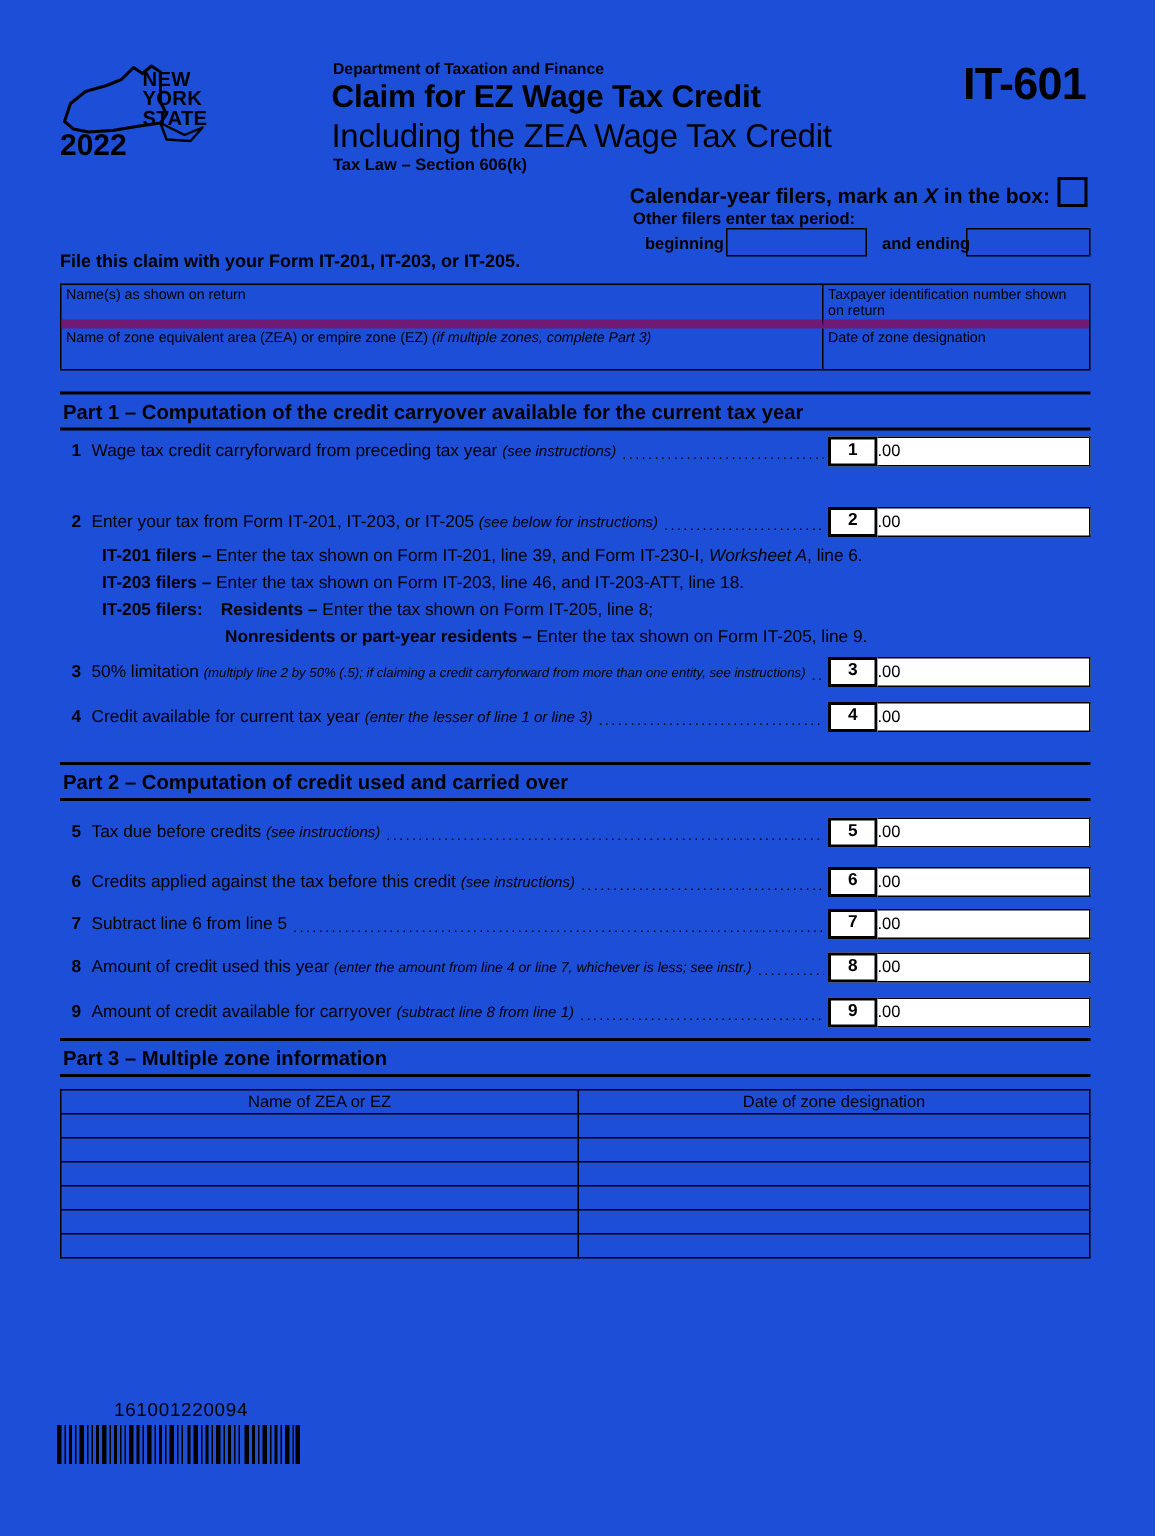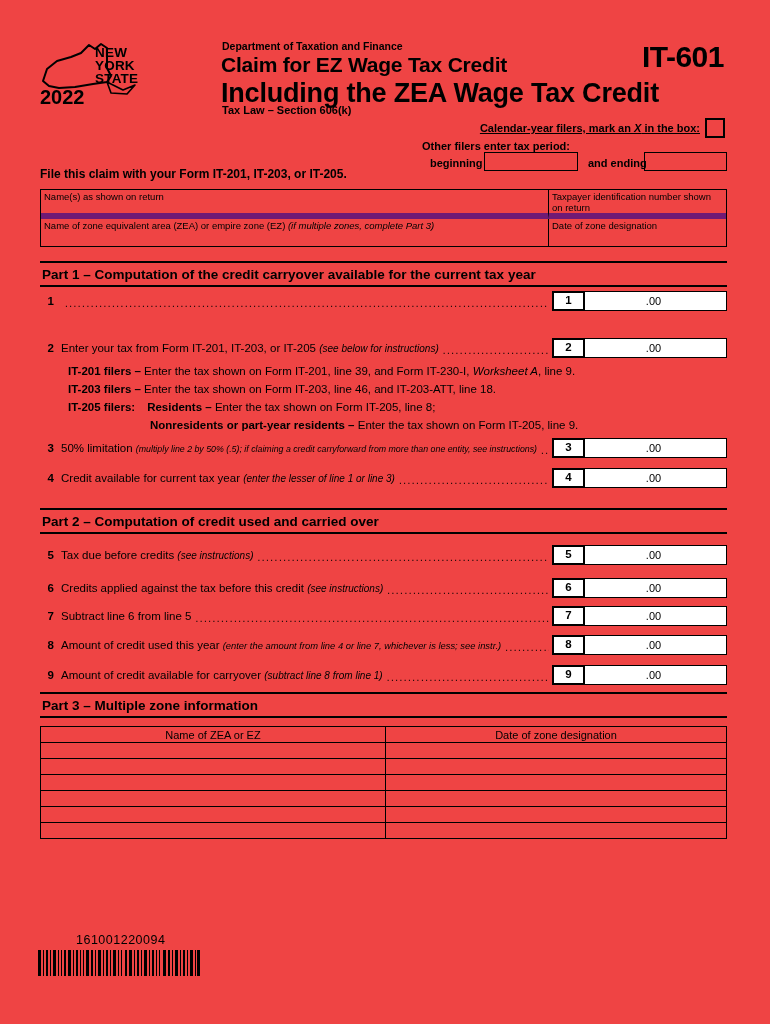--- a/index.html
+++ b/index.html
@@ -1,30 +1,30 @@
 <!DOCTYPE html>
 <html><head>
 <meta charset="utf-8">
 <style>
   html,body{margin:0;padding:0;background:#e8e8e8;}
-  .page{position:relative;width:770px;height:1024px;background:#ef4444;margin:0 auto;
+  .page{position:relative;width:770px;height:1024px;background:#1d4ed8;margin:0 auto;
         font-family:"Liberation Sans","DejaVu Sans",sans-serif;color:#000;overflow:hidden;}
   .abs{position:absolute;}
   
   .dept{left:222px;top:40px;font-size:10.5px;font-weight:600;}
   .title1{left:221px;top:53px;font-size:21px;font-weight:bold;letter-spacing:-0.2px;}
-  .title2{left:221px;top:78px;font-size:27px;font-weight:bold;letter-spacing:-0.2px;}
+  .title2{left:221px;top:78px;font-size:22px;font-weight:normal;letter-spacing:-0.2px;}
   .taxlaw{left:222px;top:104px;font-size:11px;font-weight:bold;}
   .formno{right:46px;top:40px;font-size:30px;font-weight:bold;letter-spacing:-0.5px;}
   .logo-map{left:36px;top:40px;}
   .logo-word{font-size:13.5px;font-weight:bold;letter-spacing:0.2px;line-height:13px;}
   .lw1{left:95px;top:46px;} .lw2{left:95px;top:59px;} .lw3{left:95px;top:72px;}
   .logo-year{left:40px;top:86px;font-size:20px;font-weight:bold;}
   
-  .cal-label{right:70px;top:122px;font-size:11px;font-weight:bold;text-decoration:underline;}
+  .cal-label{right:70px;top:122px;font-size:14px;font-weight:bold;}
   .cal-label i{font-weight:bold;}
   .chk{left:705px;top:118px;width:20px;height:20px;border:2px solid #000;box-sizing:border-box;}
   .other-label{right:200px;top:140px;font-size:11px;font-weight:bold;text-align:right;}
   .beg-label{left:430px;top:157px;font-size:11px;font-weight:600;}
   .end-label{left:588px;top:157px;font-size:11px;font-weight:700;}
   .pbox{border:1.6px solid #000;box-sizing:border-box;height:19px;font-size:11px;padding:0 3px;}
   .beg-box{left:484px;top:152px;width:94px;}
   .end-box{left:644px;top:152px;width:83px;}
   .file-claim{left:40px;top:167px;font-size:12px;font-weight:bold;}
   
@@ -43,21 +43,21 @@
   .ln{flex:0 0 auto;width:14px;font-weight:bold;text-align:right;margin-right:7px;}
   .lt{flex:0 0 auto;white-space:nowrap;}
   .note{font-style:italic;font-size:10px;}
   .n-sm .note{font-size:9.4px;} .n-xs .note{font-size:8.8px;}
   .leader{flex:1 1 auto;min-width:0;overflow:hidden;white-space:nowrap;font-size:10px;letter-spacing:1.5px;
           align-self:flex-end;line-height:15px;margin:0 3px 0 4px;}
   .leader::after{content:"........................................................................................................................................................";}
   .nbox{flex:0 0 auto;box-sizing:border-box;width:33px;height:20px;border:2px solid #000;
         font-weight:bold;font-size:11.5px;text-align:center;line-height:15px;background:#fff;}
   .abox{flex:0 0 auto;box-sizing:border-box;width:142px;height:20px;border:1.6px solid #000;border-left:none;
-        display:flex;align-items:center;justify-content:center;padding-right:4px;font-size:11px;background:#fff;}
+        display:flex;align-items:center;justify-content:flex-start;padding-right:4px;font-size:11px;background:#fff;}
   .l1{top:291px;} .l2{top:338px;} .l3{top:438px;} .l4{top:468px;} .l5{top:545px;}
   .l6{top:578px;} .l7{top:606px;} .l8{top:635px;} .l9{top:665px;}
   
   .filers{left:68px;top:362px;width:640px;font-size:11.5px;line-height:18px;}
   .filers .frow{white-space:nowrap;}
   .filers b{font-weight:bold;text-align:right;}
   .filers .gap{margin-left:12px;}
   .filers .ind{padding-left:82px;}
   
   .ztable{left:40px;top:726px;width:687px;border-collapse:collapse;table-layout:fixed;position:absolute;
@@ -114,41 +114,42 @@
     <div class="cell">
       <span>Date of zone designation</span>
       <div class="fill"></div>
     </div>
   </div>
 
   <div class="abs part p1">Part 1 – Computation of the credit carryover available for the current tax year</div>
 
   <div class="line l1">
     <span class="ln">1</span>
+    <span class="lt"><span>Wage tax credit carryforward from preceding tax year </span><span class="note">(see instructions)</span></span>
     <span class="leader"></span>
     <span class="nbox">1</span>
     <span class="abox">
         <span></span>
         <span>.00</span>
       </span>
   </div>
 
   <div class="line l2">
     <span class="ln">2</span>
     <span class="lt"><span>Enter your tax from Form IT-201, IT-203, or IT-205 </span><span class="note">(see below for instructions)</span></span>
     <span class="leader"></span>
     <span class="nbox">2</span>
     <span class="abox">
         <span></span>
         <span>.00</span>
       </span>
   </div>
 
   <div class="abs filers">
-    <div class="frow"><b>IT-201 filers –</b><span> Enter the tax shown on Form IT-201, line 39, and Form IT-230-I, </span><i>Worksheet A</i><span>, line 9.</span></div>
+    <div class="frow"><b>IT-201 filers –</b><span> Enter the tax shown on Form IT-201, line 39, and Form IT-230-I, </span><i>Worksheet A</i><span>, line 6.</span></div>
     <div class="frow"><b>IT-203 filers –</b><span> Enter the tax shown on Form IT-203, line 46, and IT-203-ATT, line 18.</span></div>
     <div class="frow"><b>IT-205 filers:</b><b class="gap">Residents –</b><span> Enter the tax shown on Form IT-205, line 8;</span></div>
     <div class="frow ind"><b>Nonresidents or part-year residents –</b><span> Enter the tax shown on Form IT-205, line 9.</span></div>
   </div>
 
   <div class="line l3 n-xs">
     <span class="ln">3</span>
     <span class="lt"><span>50% limitation </span><span class="note">(multiply line 2 by 50% (.5); if claiming a credit carryforward from more than one entity, see instructions)</span></span>
     <span class="leader"></span>
     <span class="nbox">3</span>

